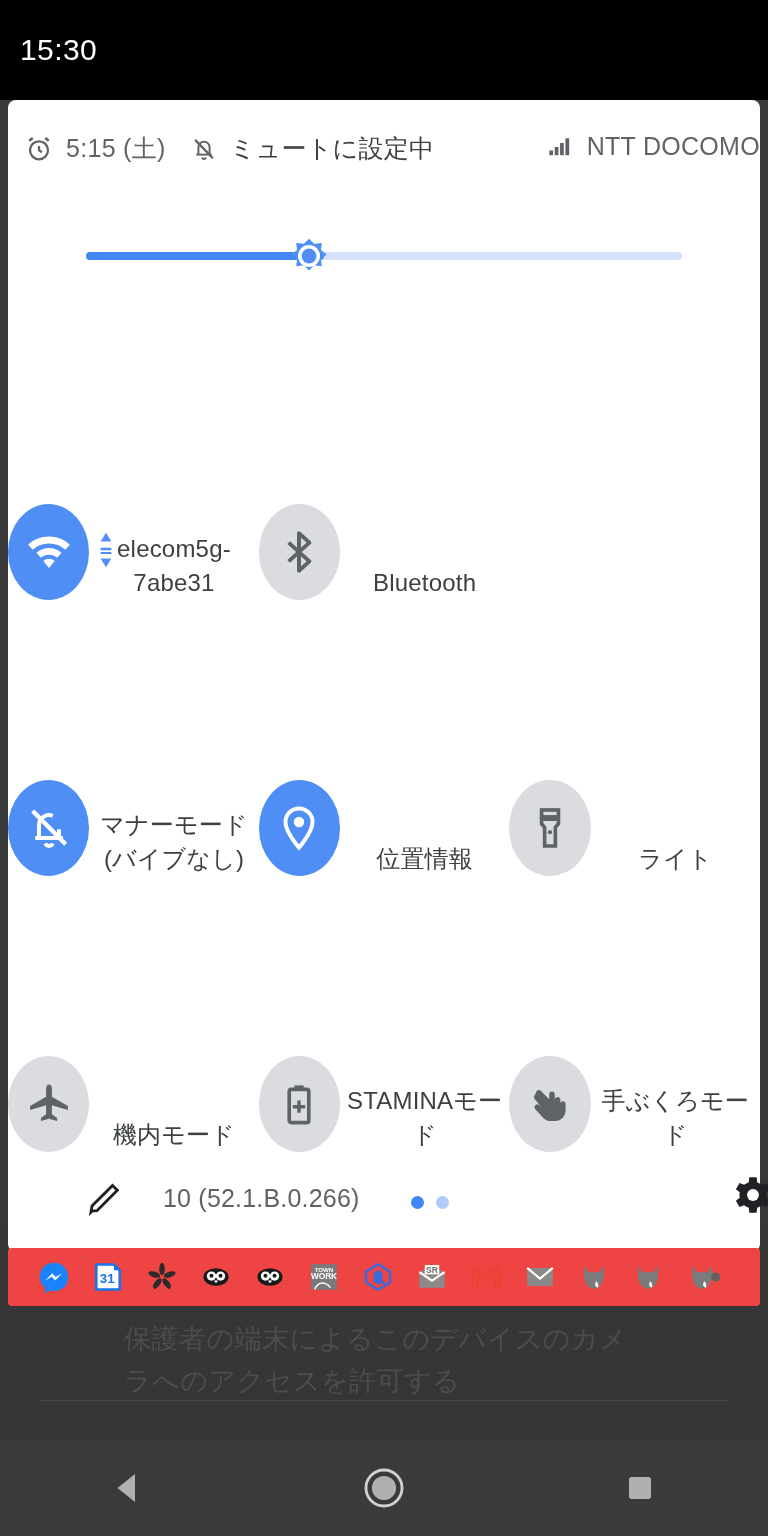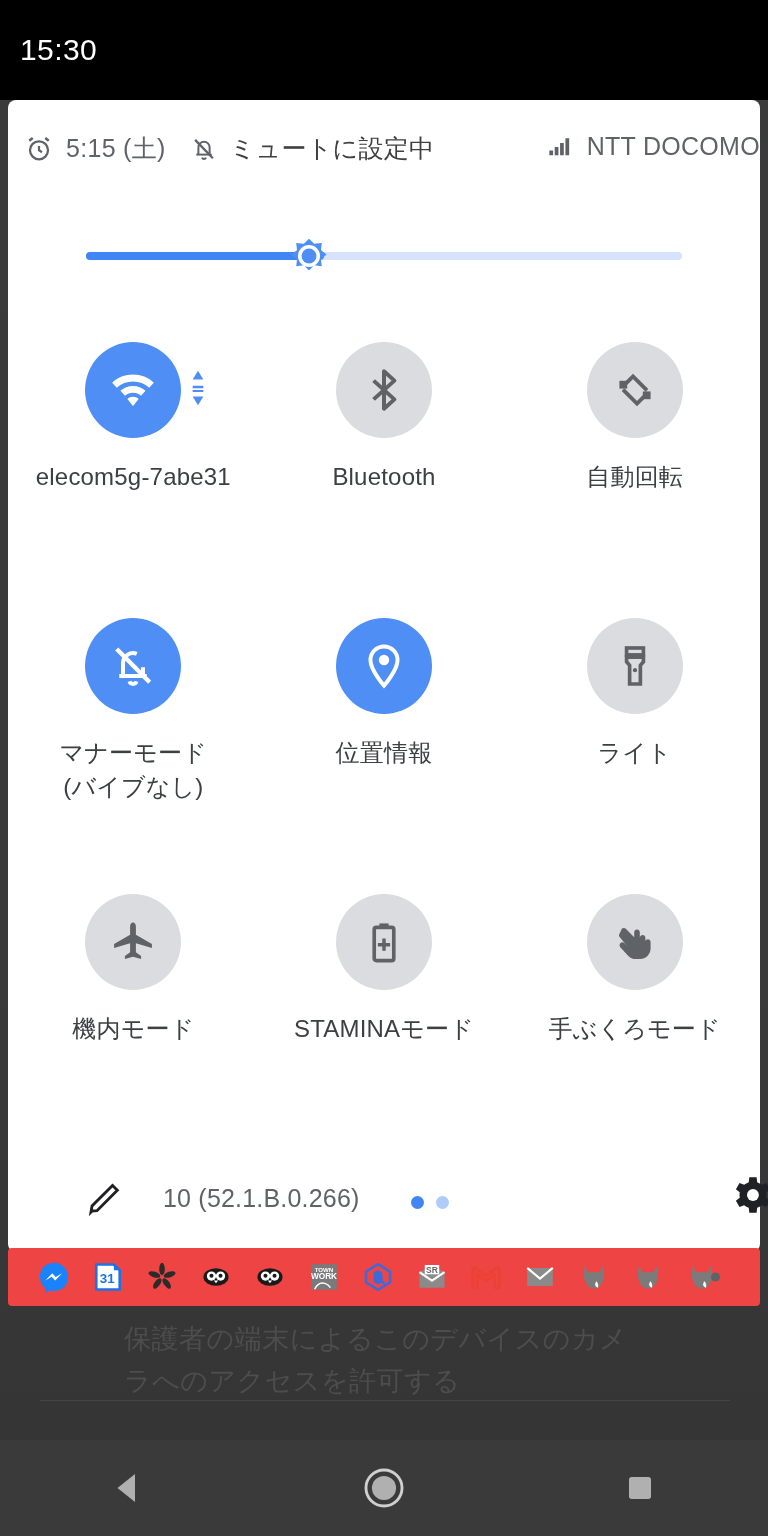--- a/index.html
+++ b/index.html
@@ -62,21 +62,21 @@
     position:absolute; left:40%; top:56px; transform:translate(-50%,-50%);
     width:54px; height:54px;
   }
 
   
   #tile-grid{
     position:absolute; left:0; top:224px; width:752px; height:820px;
   }
   .tile-row{ display:flex; height:276px; }
   .tile{
-    width:33.3333%; display:flex; flex-direction:column; align-items:center;
+    width:33.3333%; display:flex; flex-direction:row; align-items:flex-end;
     padding-top:18px;
   }
   .tile-circle{
     width:96px; height:96px; border-radius:50%;
     display:flex; align-items:center; justify-content:center;
     position:relative;
   }
   .tile-circle.on{ background:#4f8ef5; }
   .tile-circle.off{ background:#dadce0; }
   .tile-label{
@@ -206,33 +206,20 @@
 
       <div class="tile">
         <div class="tile-circle off">
           <svg width="50" height="50" viewBox="0 0 24 24" fill="none" stroke="#5f6368" stroke-width="1.9" stroke-linejoin="round">
             <path d="M7 7.5 17 16.5 12 21V3l5 4.5L7 16.5"></path>
           </svg>
         </div>
         <div class="tile-label">Bluetooth</div>
       </div>
 
-      <div class="tile">
-        <div class="tile-circle off">
-          <svg width="48" height="48" viewBox="0 0 24 24">
-            <g fill="none" stroke="#5f6368" stroke-width="1.9">
-              <path d="M5.6 10.6 11 5.2l7 7"></path>
-              <path d="M18.4 13.4 13 18.8l-7-7"></path>
-            </g>
-            <path d="M4.2 7.4h3.9v3.9H4.2z" fill="#5f6368"></path>
-            <path d="M15.9 12.7h3.9v3.9h-3.9z" fill="#5f6368"></path>
-          </svg>
-        </div>
-        <div class="tile-label">自動回転</div>
-      </div>
     </div>
 
     <div class="tile-row">
       <div class="tile">
         <div class="tile-circle on">
           <svg width="50" height="50" viewBox="0 0 24 24" fill="none" stroke="#fff" stroke-width="1.9">
             <path d="M7.2 16.8V10.6a4.8 4.8 0 0 1 6.6-4.45"></path>
             <path d="M16.8 12.6v4.2"></path>
             <path d="M5.4 16.8h13.2"></path>
             <path d="M10.3 19.4a1.8 1.8 0 0 0 3.4 0"></path>

